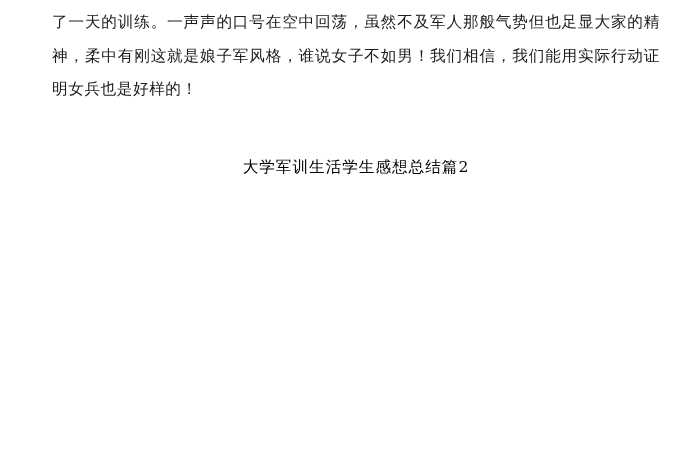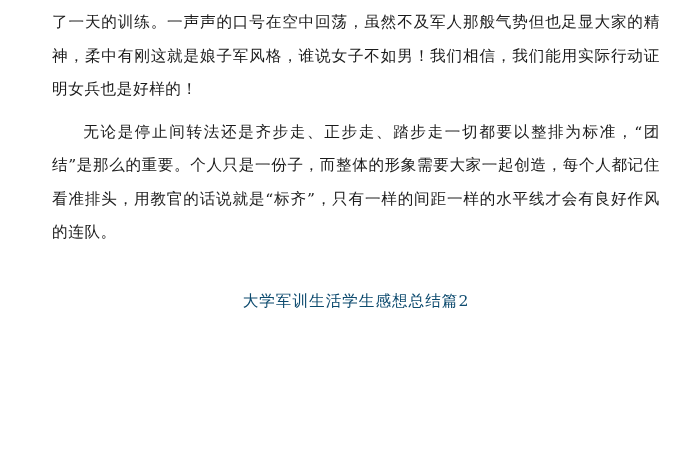--- a/index.html
+++ b/index.html
@@ -38,37 +38,36 @@
   }
   .spacer-sm {
     height: 9px;
   }
   .heading-wrap {
     margin-top: 26px;
     text-align: center;
   }
   .heading {
     display: inline-block;
-    color: #0c4a6e;
+    color: #000000;
     font-size: 15.6px;
     letter-spacing: 1px;
     font-family: "DejaVu Serif", "Liberation Serif", serif;
   }
 </style>
 </head>
 <body>
 
 <div class="page">
   <div class="doc-body">
 
     <p class="para first">了一天的训练。一声声的口号在空中回荡，虽然不及军人那般气势但也足显大家的精神，柔中有刚这就是娘子军风格，谁说女子不如男！我们相信，我们能用实际行动证明女兵也是好样的！</p>
 
     <div class="spacer-sm"></div>
 
-    <p class="para">无论是停止间转法还是齐步走、正步走、踏步走一切都要以整排为标准，“团结”是那么的重要。个人只是一份子，而整体的形象需要大家一起创造，每个人都记住看准排头，用教官的话说就是“标齐”，只有一样的间距一样的水平线才会有良好作风的连队。</p>
 
     <div class="spacer-sm"></div>
 
 
     <div class="heading-wrap">
       <span class="heading">大学军训生活学生感想总结篇2</span>
     </div>
 
   </div>
 </div>

